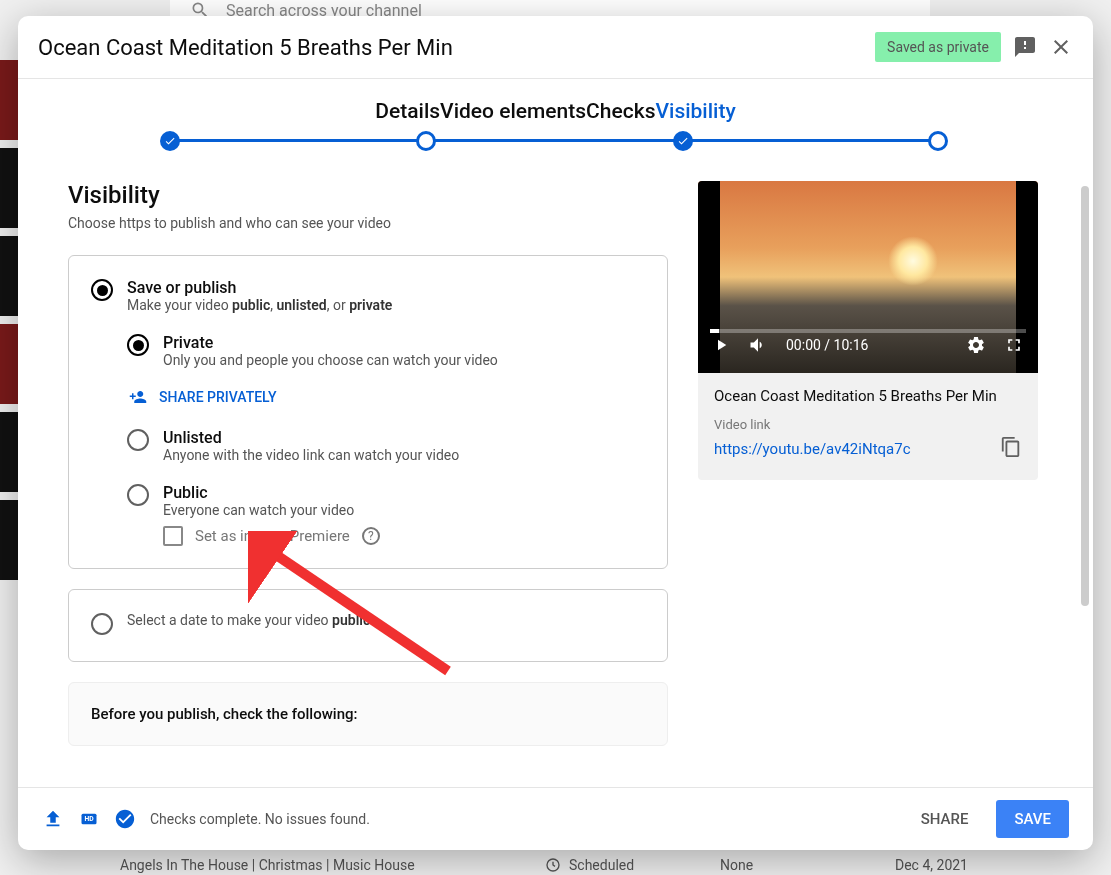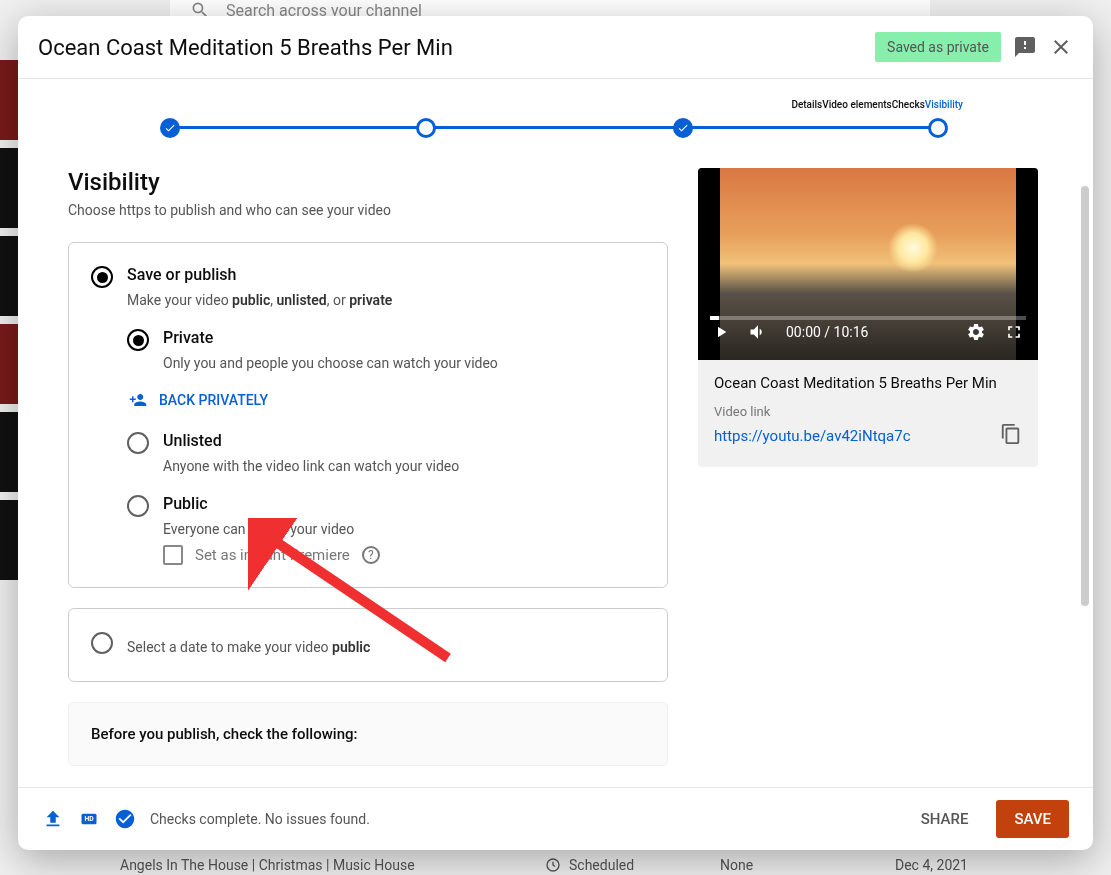--- a/index.html
+++ b/index.html
@@ -18,21 +18,21 @@
 .dialog { position: absolute; left: 18px; top: 16px; right: 18px; bottom: 25px; background: #fff; border-radius: 10px; box-shadow: 0 10px 40px rgba(0,0,0,0.3); display: flex; flex-direction: column; overflow: hidden; }
 
 
 .dlg-header { display: flex; align-items: center; padding: 16px 20px; gap: 12px; }
 .dlg-title { font-size: 22px; font-weight: 400; color: #0d0d0d; flex: 1; }
 .saved-badge { background: #86efac; padding: 7px 12px; font-size: 14px; color: #555; border-radius: 2px; }
 .feedback-icon, .close-icon { width: 24px; height: 24px; display: flex; align-items: center; justify-content: center; color: #606060; cursor: pointer; }
 
 
 .stepper { border-top: 1px solid #e5e5e5; padding: 20px 130px 30px; position: relative; }
-.stepper-labels { display: flex; justify-content: flex-end; font-size: 10px; font-weight: 500; color: #0d0d0d; }
+.stepper-labels { display: flex; justify-content: center; font-size: 21px; font-weight: 500; color: #0d0d0d; }
 .stepper-labels .active { color: #065fd4; }
 .stepper-line { position: relative; height: 20px; margin-top: 8px; }
 .stepper-line::before { content: ''; position: absolute; top: 8px; left: 20px; right: 20px; height: 3px; background: #065fd4; }
 .step-dot { position: absolute; width: 20px; height: 20px; border-radius: 50%; background: #065fd4; top: 0; display: flex; align-items: center; justify-content: center; }
 .step-dot.ring { background: #fff; border: 3px solid #065fd4; }
 .step-dot svg { width: 12px; height: 12px; fill: #fff; }
 
 
 .dlg-body { flex: 1; overflow-y: auto; padding: 0 50px 20px; display: flex; gap: 30px; position: relative; }
 .left-col { flex: 1; max-width: 600px; }
@@ -41,21 +41,21 @@
 .section-title { font-size: 24px; font-weight: 500; color: #0d0d0d; margin-bottom: 6px; }
 .section-sub { font-size: 14px; color: #555; margin-bottom: 24px; }
 
 .option-card { border: 1px solid #ccc; border-radius: 6px; padding: 22px 22px; margin-bottom: 20px; }
 .radio-row { display: flex; align-items: flex-start; gap: 14px; margin-bottom: 4px; }
 .radio { width: 22px; height: 22px; flex-shrink: 0; border: 2px solid #606060; border-radius: 50%; display: flex; align-items: center; justify-content: center; cursor: pointer; margin-top: 1px; }
 .radio.selected { border-color: #000; }
 .radio.selected::after { content: ''; width: 11px; height: 11px; background: #000; border-radius: 50%; }
 .radio-content { flex: 1; }
 .radio-title { font-size: 16px; font-weight: 500; color: #0d0d0d; }
-.radio-desc { font-size: 14px; color: #555; margin-top: 8px; }
+.radio-desc { font-size: 14px; color: #555; margin-top: 0; }
 .radio-desc b { color: #333; font-weight: 600; }
 
 .sub-options { margin-left: 36px; margin-top: 20px; }
 .sub-opt { display: flex; align-items: flex-start; gap: 14px; margin-bottom: 20px; }
 .share-priv { color: #065fd4; font-weight: 500; font-size: 14px; display: flex; align-items: center; gap: 10px; margin: 10px 0 22px 36px; cursor: pointer; }
 .share-priv svg { fill: #065fd4; }
 
 .premiere-row { display: flex; align-items: center; gap: 12px; margin-left: 36px; margin-top: 8px; }
 .checkbox { width: 20px; height: 20px; border: 2px solid #888; border-radius: 2px; cursor: pointer; }
 .premiere-row .label { color: #777; font-size: 15px; }
@@ -81,21 +81,21 @@
 .video-link-row { display: flex; align-items: center; justify-content: space-between; }
 .video-link { color: #065fd4; font-size: 15px; }
 .copy-icon { cursor: pointer; color: #606060; }
 
 
 .dlg-footer { border-top: 1px solid #e5e5e5; padding: 12px 24px; display: flex; align-items: center; gap: 14px; }
 .footer-icon { color: #065fd4; }
 .footer-text { font-size: 14px; color: #555; }
 .footer-spacer { flex: 1; }
 .btn-back { font-size: 15px; font-weight: 500; color: #555; padding: 10px 14px; cursor: pointer; }
-.btn-save { font-size: 15px; font-weight: 500; color: #fff; background: #c2410c; padding: 10px 18px; border-radius: 3px; cursor: pointer; }
+.btn-save { font-size: 15px; font-weight: 500; color: #fff; background: #3b82f6; padding: 10px 18px; border-radius: 3px; cursor: pointer; }
 
 
 .scrollbar { position: absolute; right: 4px; top: 170px; width: 8px; height: 420px; background: #ccc; border-radius: 4px; }
 
 
 .arrow { position: absolute; left: 230px; top: 350px; width: 220px; height: 150px; pointer-events: none; z-index: 10; }
 </style>
 </head>
 <body>
 
@@ -188,21 +188,21 @@
             <div class="radio-content">
               <div class="radio-title">Private</div>
               <div class="radio-desc">Only you and people you choose can watch your video</div>
             </div>
           </div>
         </div>
         <div class="share-priv">
           <svg width="22" height="18" viewBox="0 0 24 24">
               <path d="M15 12c2.21 0 4-1.79 4-4s-1.79-4-4-4-4 1.79-4 4 1.79 4 4 4zm-9-2V7H4v3H1v2h3v3h2v-3h3v-2H6zm9 4c-2.67 0-8 1.34-8 4v2h16v-2c0-2.66-5.33-4-8-4z"></path>
             </svg>
-          <span>BACK PRIVATELY</span>
+          <span>SHARE PRIVATELY</span>
         </div>
 
         <div class="sub-options" style="margin-top:0">
           <div class="sub-opt">
             <div class="radio"></div>
             <div class="radio-content">
               <div class="radio-title">Unlisted</div>
               <div class="radio-desc">Anyone with the video link can watch your video</div>
             </div>
           </div>

